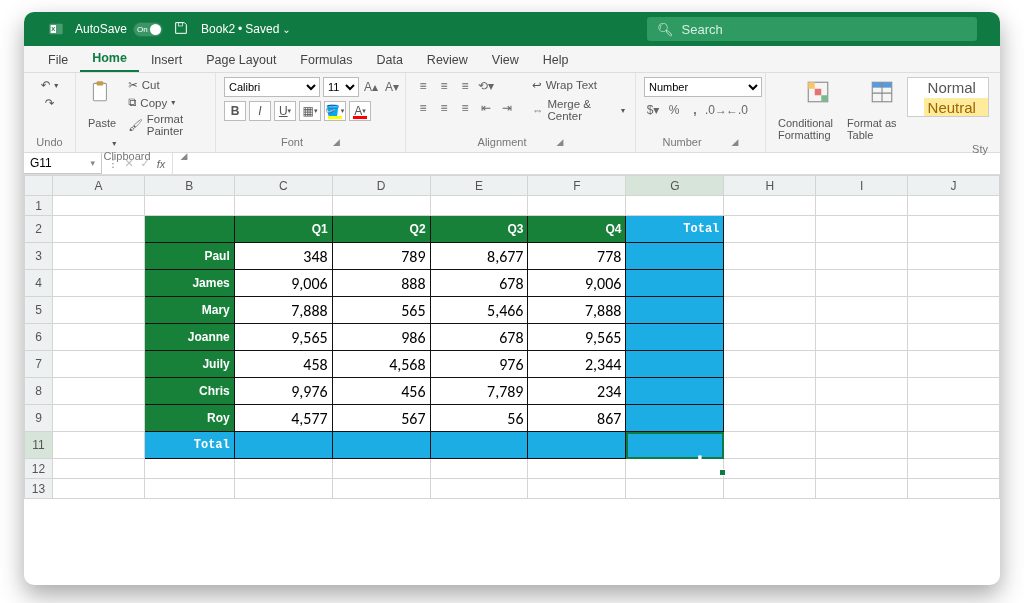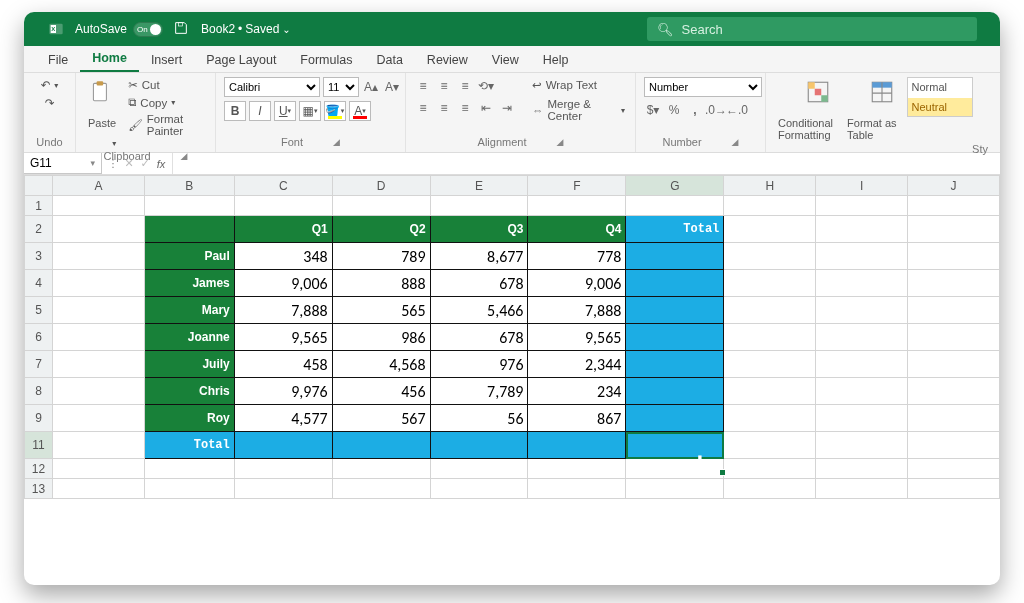--- a/index.html
+++ b/index.html
@@ -32,21 +32,21 @@
 .dlg-launch { font-size:9px; color:#888; }
 .rbtn { display:flex; align-items:center; gap:4px; font-size:11.5px; color:#555; padding:1px 2px; cursor:pointer;}
 .big-btn { display:flex; flex-direction:column; align-items:flex-end; gap:10px; font-size:11px; color:#555; padding:2px 4px; cursor:pointer;}
 .big-btn .ic { width:28px; height:28px; }
 .vstack { display:flex; flex-direction:column; gap:2px;}
 .hstack { display:flex; gap:3px; align-items:center;}
 select.rsel { height:20px; border:1px solid #bbb; background:#fff; font-size:11px; }
 .sqbtn { width:22px; height:20px; border:1px solid #bbb; background:#fff; display:flex; align-items:center; justify-content:center; font-size:12px; cursor:pointer;}
 .sqsm { width:18px; height:18px; display:flex; align-items:center; justify-content:center; font-size:12px; cursor:pointer; color:#666;}
 .styles-box { display:flex; flex-direction:column; gap:2px; border:1px solid #ccc; background:#fff;}
-.styles-box .style-cell { width:64px; height:18px; font-size:11px; display:flex; align-items:center; padding:0 4px;}
+.styles-box .style-cell { width:64px; height:18px; font-size:15px; display:flex; align-items:center; padding:0 4px;margin-left:16px;}
 .style-normal { background:#fff;}
 .style-neutral { background:#ffeb9c; color:#9c6500;}
 
 
 .formula-bar { height: 22px; display:flex; align-items:center; border-bottom:1px solid #dcdcdc; background:#fff;}
 .name-box { width:78px; height:21px; border:1px solid #c8c8c8; border-top:none; border-left:none; font-size:12px; padding:0 6px; display:flex; align-items:center; justify-content:space-between; margin-right:0;}
 .nb-caret{font-size:9px; color:#888;}
 .fx-btns { display:flex; align-items:center; gap:2px; padding:0 4px; border-right:1px solid #e0e0e0; height:100%;}
 .fx-btns span { font-size:11px; color:#bbb; cursor:pointer; width:14px; text-align:center;}
 .fx-btns .fx { font-style:italic; color:#666;}

